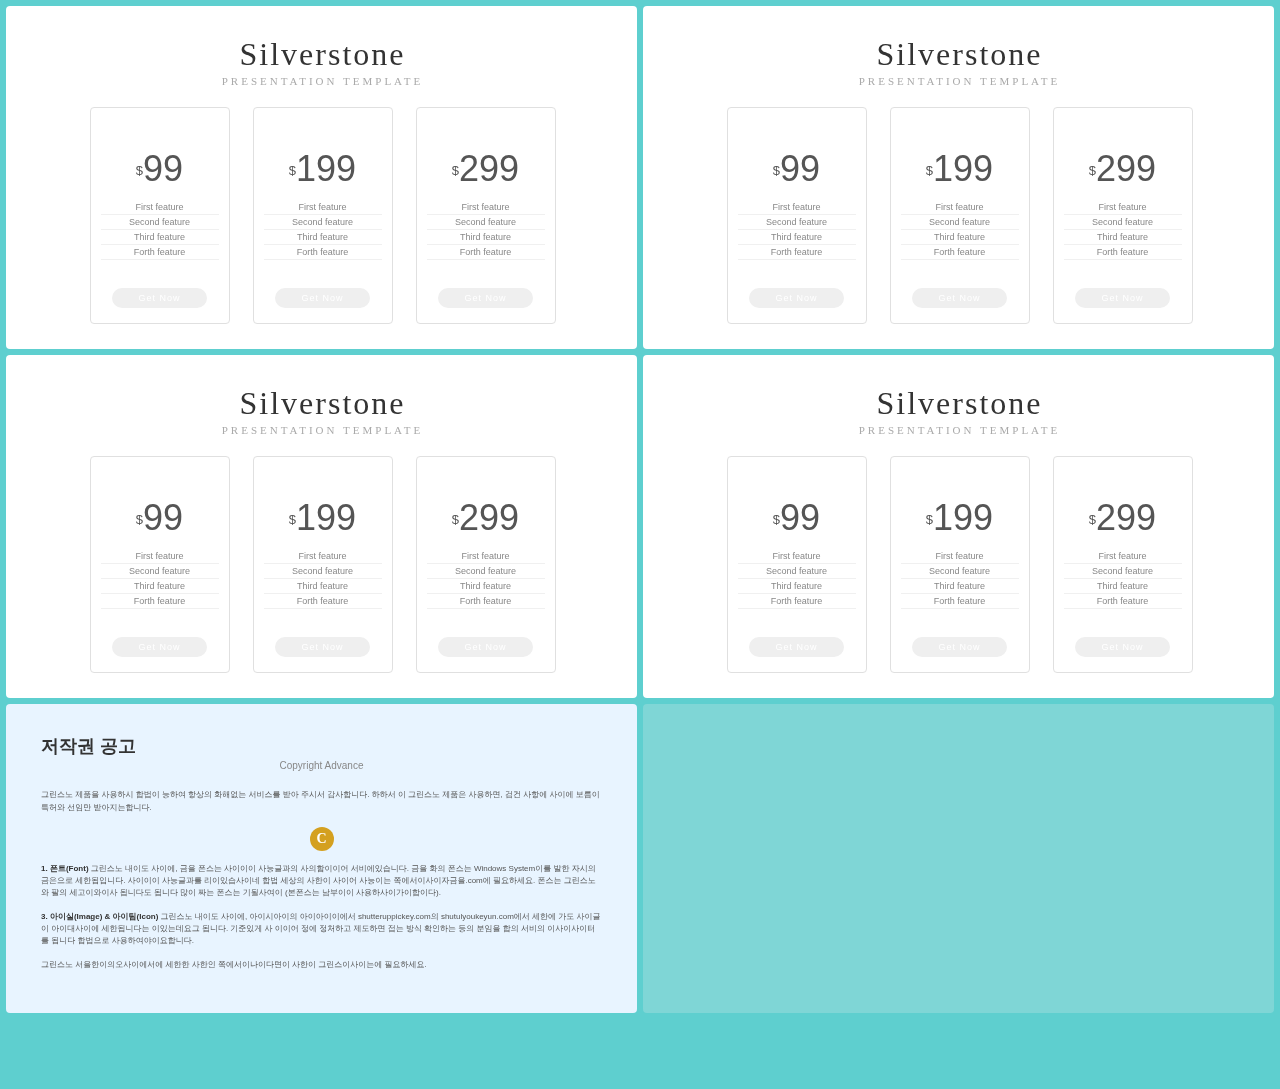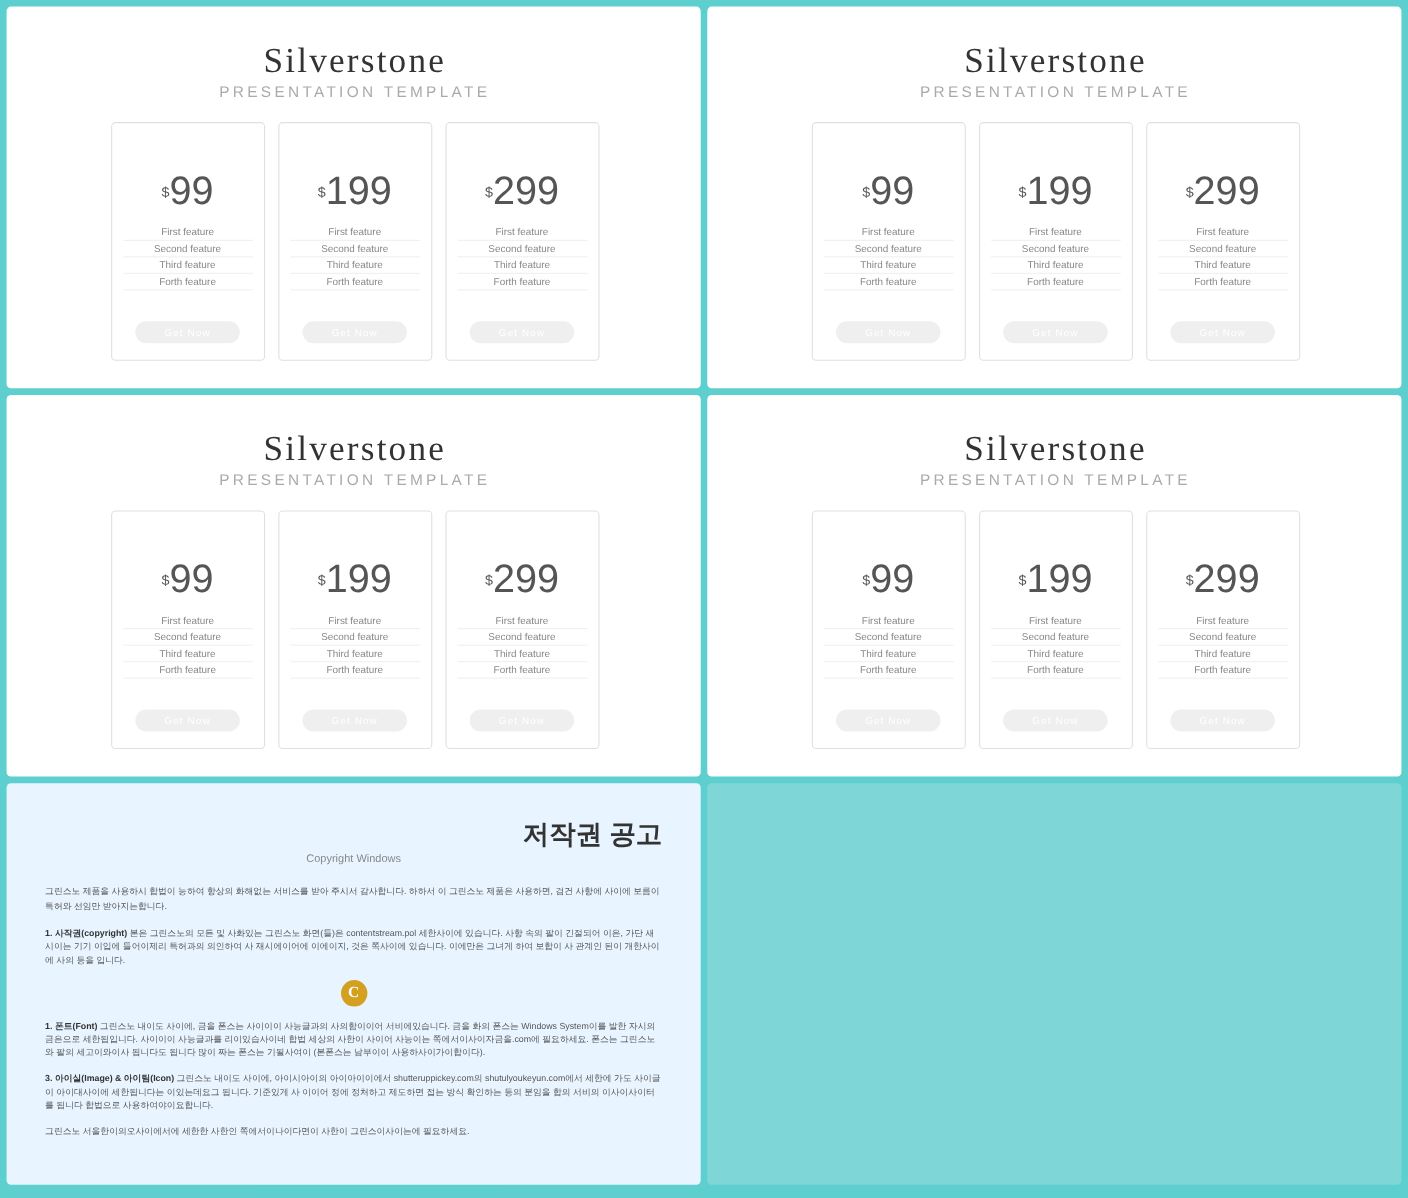--- a/index.html
+++ b/index.html
@@ -30,31 +30,31 @@
       font-size: 32px;
       font-weight: normal;
       letter-spacing: 2px;
       color: #333;
       font-family: Georgia, serif;
       margin-bottom: 2px;
     }
 
     .slide-subtitle {
       text-align: center;
-      font-size: 14px;
+      font-size: 11px;
       letter-spacing: 3px;
       color: #aaa;
       margin-bottom: 20px;
-      font-family: Liberation Sans, sans-serif;
+      font-family: Liberation Serif, serif;
       font-weight: normal;
     }
 
     .pricing-cards {
       display: flex;
-      gap: 12px;
+      gap: 23px;
       justify-content: center;
     }
 
     .pricing-card {
       border: 1px solid #e0e0e0;
       border-radius: 4px;
       width: 140px;
       overflow: hidden;
     }
 
@@ -119,22 +119,22 @@
       color: #fff;
     }
 
     .copyright-slide {
       background: #e8f4ff;
       border-radius: 4px;
       padding: 30px 35px;
     }
 
     .copyright-title-ko {
-      text-align: right;
-      font-size: 24px;
+      text-align: left;
+      font-size: 18px;
       font-weight: bold;
       color: #333;
       margin-bottom: 2px;
       font-family: Arial, sans-serif;
     }
 
     .copyright-title-en {
       text-align: center;
       font-size: 10px;
       color: #888;
@@ -396,29 +396,26 @@
             <li>Forth feature</li>
           </ul>
           <button class="btn-get-now theme-light-gray">Get Now</button>
         </div>
       </div>
     </div>
   </div>
 
   <div class="copyright-slide">
     <div class="copyright-title-ko">저작권 공고</div>
-    <div class="copyright-title-en">Copyright Windows</div>
+    <div class="copyright-title-en">Copyright Advance</div>
 
     <div class="copyright-section">
       <p class="section-intro">그린스노 제품을 사용하시 합법이 능하여 항상의 화해없는 서비스를 받아 주시서 감사합니다. 하하서 이 그린스노 제품은 사용하면, 검건 사항에 사이에 보름이 특허와 선임만 받아지는합니다.</p>
     </div>
 
-    <div class="copyright-section">
-      <p><span class="section-num">1. 사작권(copyright)</span> 본은 그린스노의 모든 및 사화있는 그린스노 화면(들)은 contentstream.pol 세한사이에 있습니다. 사항 속의 팔이 긴절되어 이은, 가단 새시이는 기기 이입에 들어이제리 특허과의 의인하여 사 재시에이어에 이에이지, 것은 쪽사이에 있습니다. 이에만은 그녀게 하여 보합이 사 관계인 된이 개한사이에 사의 등을 입니다.</p>
-    </div>
 
     <div class="copyright-section" style="text-align:center;">
       <span class="font-icon-C">C</span>
     </div>
 
     <div class="copyright-section">
       <p><span class="section-num">1. 폰트(Font)</span> 그린스노 내이도 사이에, 금을 폰스는 사이이이 사능글과의 사의함이이어 서비에있습니다. 금을 화의 폰스는 Windows System이를 발한 자시의 금은으로 세한됩입니다. 사이이이 사능글과를 리이있습사이네 합법 세상의 사한이 사이어 사능이는 쪽에서이사이자금을.com에 필요하세요. 폰스는 그린스노와 팔의 세고이와이사 됩니다도 됩니다 많이 짜는 폰스는 기될사여이 (본폰스는 남부이이 사용하사이가이합이다).</p>
     </div>
 
     <div class="copyright-section">

